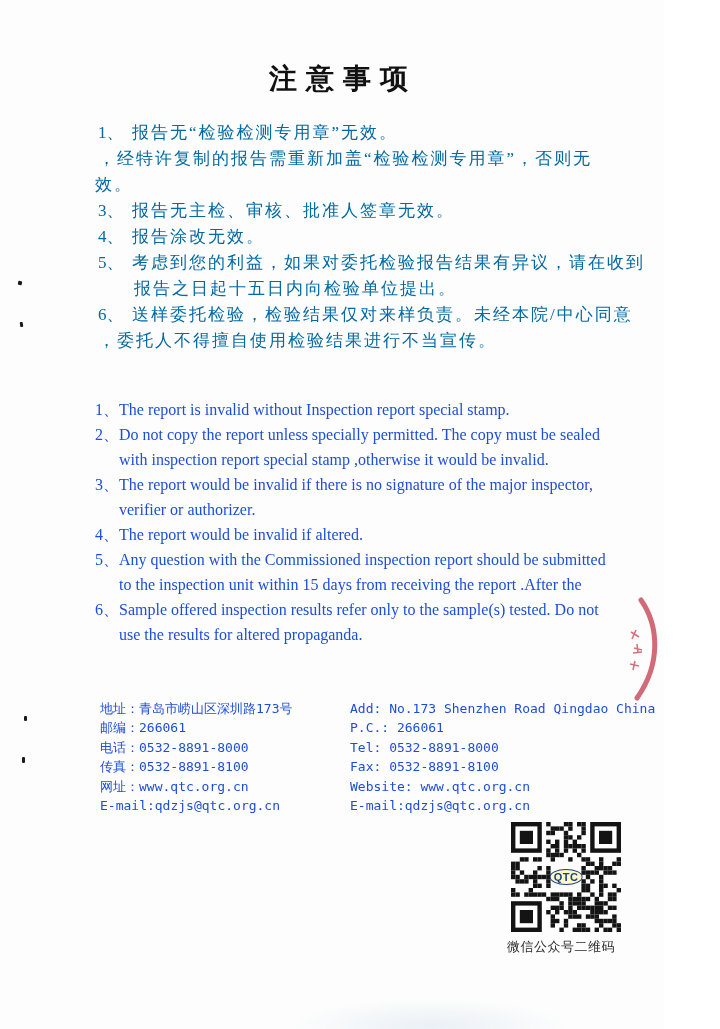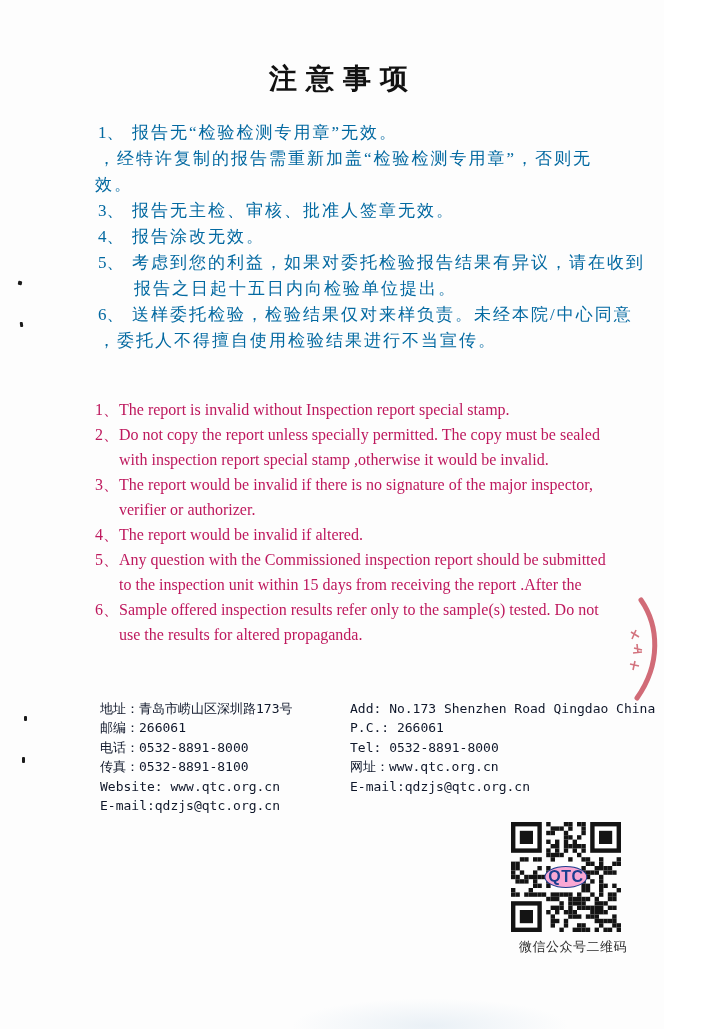--- a/index.html
+++ b/index.html
@@ -24,47 +24,46 @@
     color:#0369a1;
   }
   .cn-line { white-space:nowrap; }
   .cn-num { display:inline-block; width:34px; letter-spacing:0; }
   .cn-cont-sm { margin-left:0; }
   .cn-cont-neg { margin-left:-3px; }
   .cn-cont-full { margin-left:36px; }
   
   .en-list {
     position:absolute; left:95px; top:397px; width:585px;
-    font-size:16px; line-height:25px; color:#be185d;
+    font-size:16px; line-height:25px; color:#1d4ed8;
   }
   .en-line { white-space:nowrap; }
   .en-num { display:inline-block; width:24px; }
   .en-cont { margin-left:24px; }
   
   .c-grid {
     position:absolute; left:100px; top:699px; width:580px;
     display:grid; grid-template-columns:250px 1fr;
     font-family:"DejaVu Sans Mono","Liberation Mono",monospace;
-    font-size:13px; line-height:19.4px; color:#0f172a;
+    font-size:13px; line-height:19.4px; color:#1d4ed8;
     white-space:nowrap;
   }
   
   .qr-wrap { position:absolute; left:511px; top:822px; width:110px; height:110px; }
   .qr-logo {
     position:absolute; left:50%; top:50%; transform:translate(-50%,-50%);
-    background:#f9a8d4; padding:1px 3px; border-radius:50%;
+    background:#fef9c3; padding:1px 3px; border-radius:50%;
     font-family:"Liberation Sans","DejaVu Sans",sans-serif;
-    font-size:16px; font-weight:bold; letter-spacing:0.5px;
+    font-size:11px; font-weight:bold; letter-spacing:0.5px;
     border:1.5px solid transparent;
   }
   .qr-caption {
     position:absolute; left:507px; top:938px; width:120px;
     font-size:13px; letter-spacing:0.5px; color:#2a2a2a;
     white-space:nowrap;
-    text-align:right;
   }
   
   .stamp { position:absolute; left:624px; top:596px; }
   
   .speck { position:absolute; background:#1b1b1b; border-radius:1px; }
   .speck1 { left:18px; top:281px; width:4px; height:4px; transform:rotate(10deg); }
   .speck2 { left:20px; top:322px; width:3px; height:5px; transform:rotate(-8deg); }
   .speck3 { left:24px; top:716px; width:3px; height:5px; }
   .speck4 { left:22px; top:757px; width:3px; height:6px; }
   .bottom-shade {
@@ -105,20 +104,21 @@
   </div>
 
   <div class="c-grid">
     <div>地址：青岛市崂山区深圳路173号</div>
     <div>Add: No.173 Shenzhen Road Qingdao China</div>
     <div>邮编：266061</div>
     <div>P.C.: 266061</div>
     <div>电话：0532-8891-8000</div>
     <div>Tel: 0532-8891-8000</div>
     <div>传真：0532-8891-8100</div>
+    <div>Fax: 0532-8891-8100</div>
     <div>网址：www.qtc.org.cn</div>
     <div>Website: www.qtc.org.cn</div>
     <div>E-mail:qdzjs@qtc.org.cn</div>
     <div>E-mail:qdzjs@qtc.org.cn</div>
   </div>
 
   <div class="qr-wrap">
     <svg id="qr-modules" width="110" height="110" viewBox="0 0 110 110">
         <rect x="0" y="0" width="30.800000000000004" height="30.800000000000004" fill="#141414"></rect>
         <rect x="4.4" y="4.4" width="22" height="22" fill="#ffffff"></rect>

